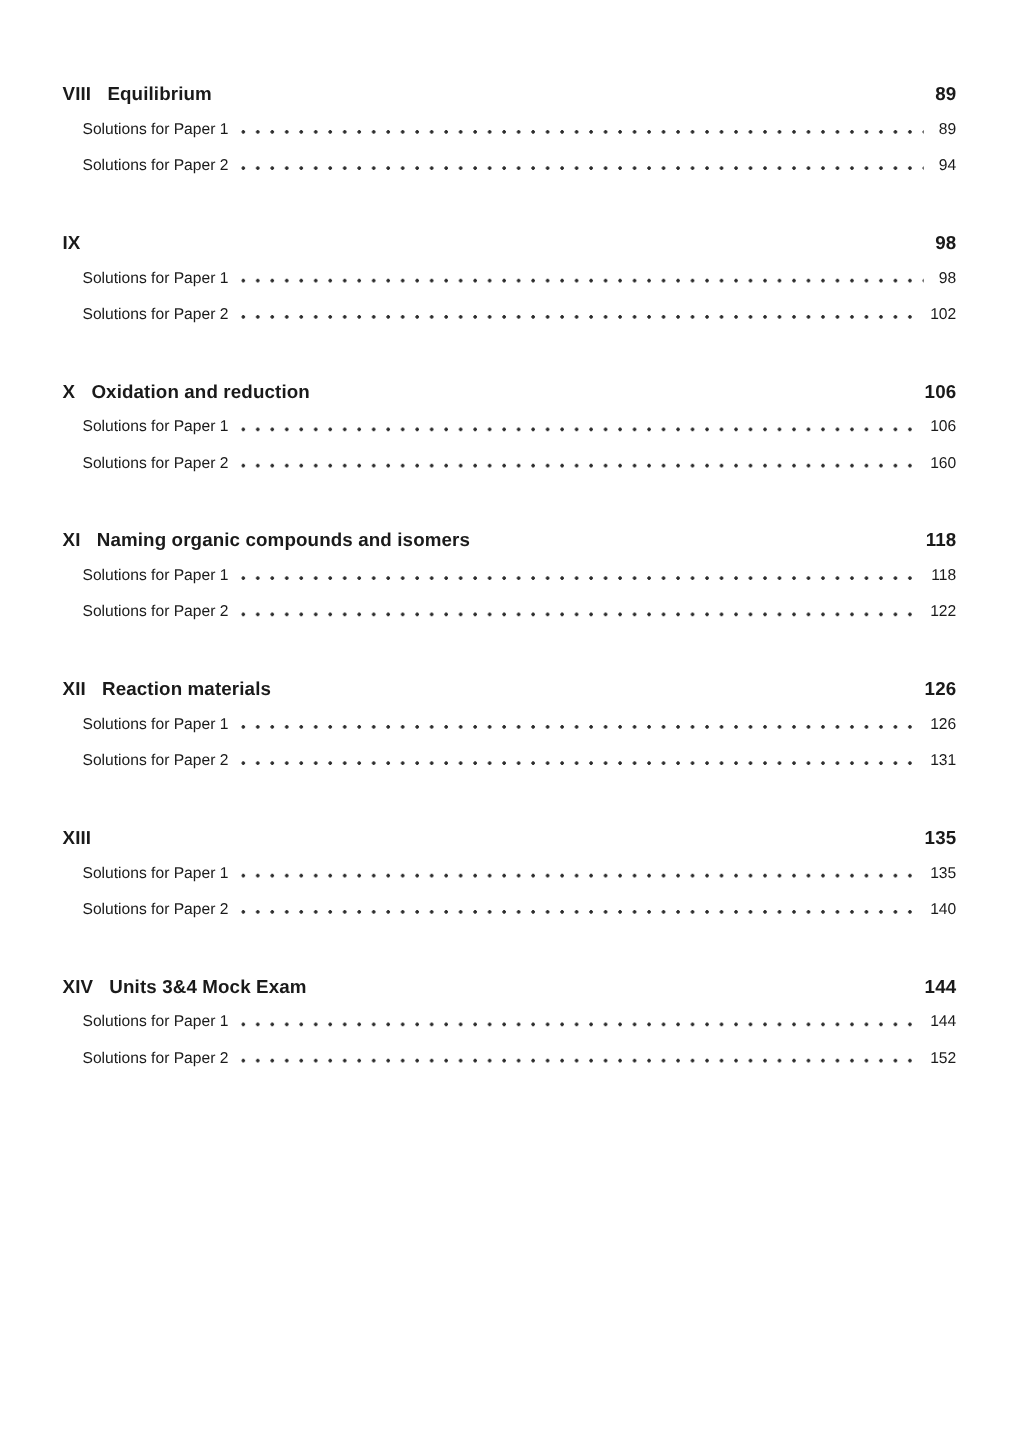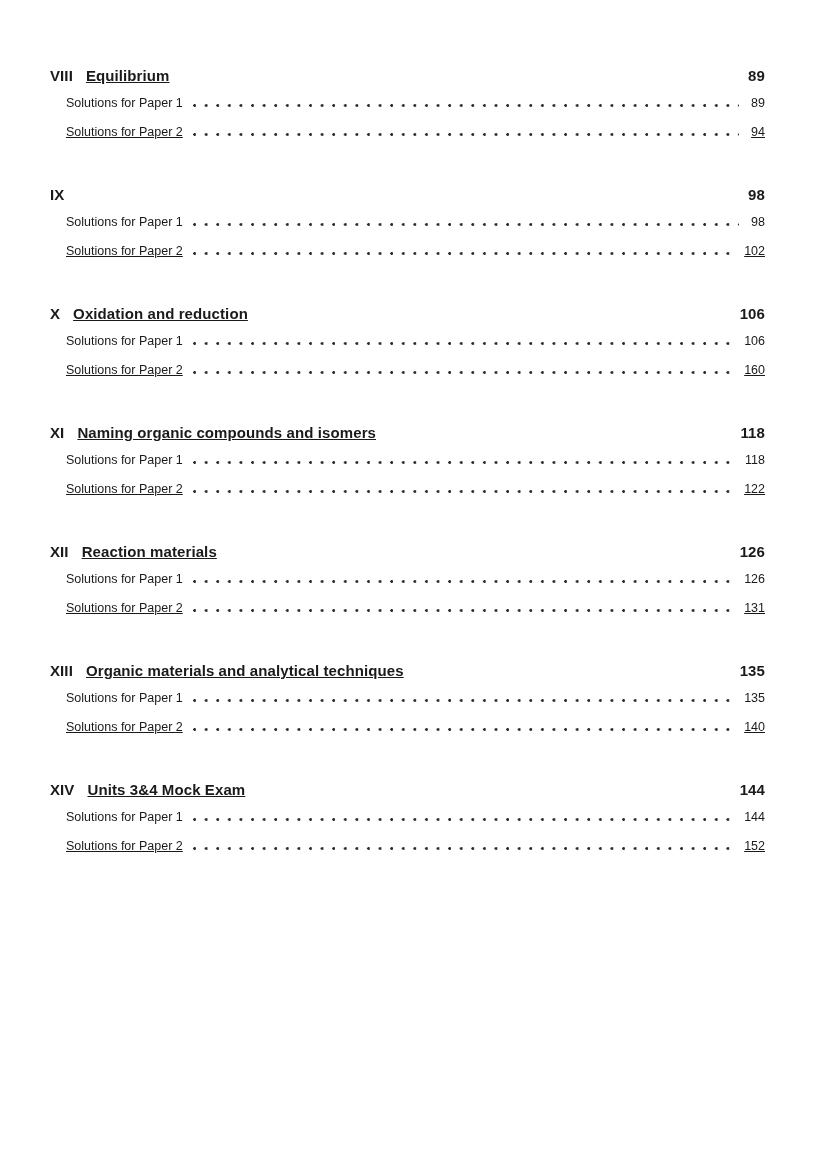--- a/index.html
+++ b/index.html
@@ -32,38 +32,36 @@
     font-weight: bold;
     margin-bottom: 9px;
     letter-spacing: 0.1px;
   }
   .numeral {
     margin-right: 13px;
     white-space: nowrap;
   }
   .title {
     white-space: nowrap;
-    text-decoration: underline;
   }
   .spacer {
     flex: 1;
   }
   .entries {
     margin-left: 16px;
   }
   .entry-row {
     display: flex;
     align-items: baseline;
     font-size: 12.5px;
     line-height: 17px;
     margin-bottom: 12px;
   }
   .entry-row:last-child {
     margin-bottom: 0;
-    text-decoration: underline;
   }
   .entry-label {
     white-space: nowrap;
   }
   .leader {
     flex: 1;
     height: 3px;
     margin: 0 12px 0 10px;
     background-image: radial-gradient(circle at 1.6px 1.5px, #2b2b2b 1.15px, rgba(0,0,0,0) 1.65px);
     background-size: 11.6px 3px;
@@ -188,21 +186,20 @@
         <span class="entry-label">Solutions for Paper 2</span>
         <span class="leader"></span>
         <span class="pagenum">131</span>
       </div>
         </div>
   </section>
 
   <section class="chapter">
     <div class="chapter-row">
       <span class="numeral">XIII</span>
-      <span class="title">Organic materials and analytical techniques</span>
       <span class="spacer"></span>
       <span class="pagenum">135</span>
     </div>
     <div class="entries">
 
     <div class="entry-row">
         <span class="entry-label">Solutions for Paper 1</span>
         <span class="leader"></span>
         <span class="pagenum">135</span>
       </div>

